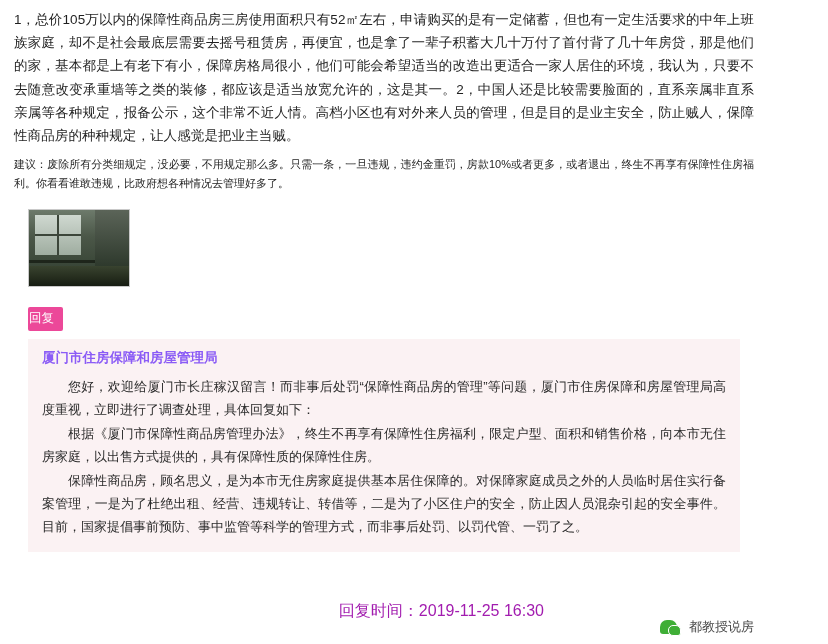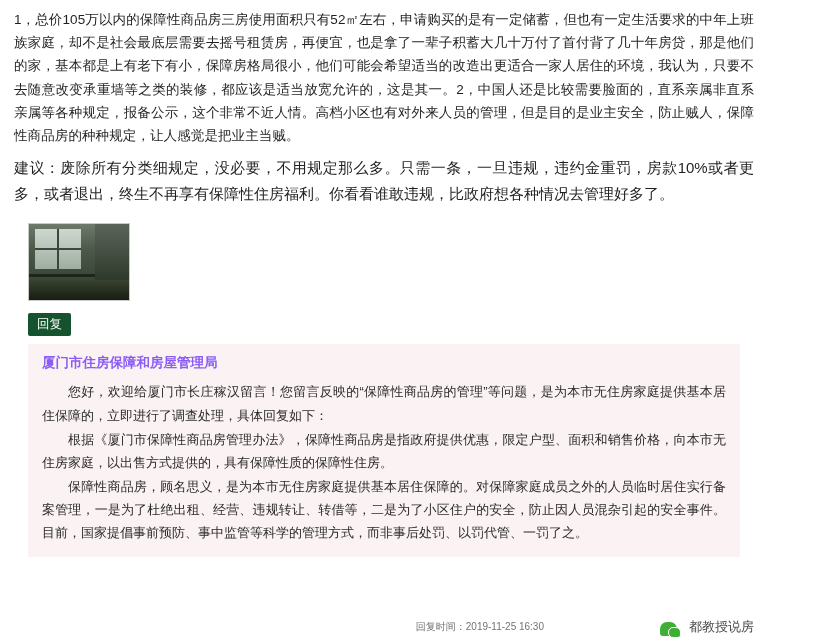--- a/index.html
+++ b/index.html
@@ -26,21 +26,21 @@
     line-height: 1.72;
     color: #1f1f1f;
     text-align: justify;
     letter-spacing: 0.1px;
   }
   .post-body p {
     margin: 0 0 2px 0;
   }
   .suggestion {
     margin-top: 8px;
-    font-size: 15px;
+    font-size: 11px;
     line-height: 1.72;
     color: #1f1f1f;
     text-align: justify;
   }
   .photo-wrap {
     margin: 16px 0 10px 14px;
   }
   .photo {
     width: 100px;
     height: 76px;
@@ -93,27 +93,27 @@
     position: absolute;
     left: 0;
     right: 0;
     bottom: 0;
     height: 20px;
     background: linear-gradient(180deg, #39432f 0%, #171d12 100%);
   }
 
   .reply-tag {
     display: inline-block;
-    background: #14532d;
+    background: #ec4899;
     color: #ffffff;
     font-size: 12.5px;
     line-height: 1;
-    padding: 5px 9px 6px 9px;
+    padding: 5px 9px 6px 1px;
     border-radius: 2px;
-    margin: 2px 0 0 14px;
+    margin: 10px 0 0 14px;
   }
   .reply-block {
     margin: 8px 14px 0 14px;
     background: #fbf2f3;
     padding: 10px 14px 12px 14px;
     box-sizing: border-box;
   }
   .reply-org {
     color: #8b5cf6;
     font-size: 13.5px;
@@ -135,30 +135,30 @@
   .footer {
     position: absolute;
     left: 14px;
     right: 14px;
     bottom: 8px;
     height: 26px;
   }
   .reply-time {
     position: absolute;
     right: 210px;
-    bottom: 2px;
-    font-size: 10px;
-    color: #737373;
+    bottom: 14px;
+    font-size: 16px;
+    color: #a21caf;
   }
   .account {
     position: absolute;
     right: 0;
     bottom: 0;
     display: flex;
-    align-items: flex-end;
+    align-items: center;
     gap: 12px;
   }
   .account-icon {
     width: 17px;
     height: 14px;
     background: #3fae36;
     border-radius: 7px 7px 7px 3px;
     position: relative;
     display: inline-block;
   }
@@ -199,22 +199,22 @@
       <div class="wall"></div>
       <div class="floor"></div>
     </div>
   </div>
 
   <div class="reply-tag">回复</div>
 
   <div class="reply-block">
     <div class="reply-org">厦门市住房保障和房屋管理局</div>
     <div class="reply-text">
-      <p class="indent">您好，欢迎给厦门市长庄稼汉留言！您留言反映的“保障性商品房的管理”等问题，是为本市无住房家庭提供基本居住保障的，立即进行了调查处理，具体回复如下：</p>
-      <p class="indent">根据《厦门市保障性商品房管理办法》，保障性商品房是指政府提供优惠，限定户型、面积和销售价格，向本市无住房家庭，以出售方式提供的，具有保障性质的保障性住房。</p>
+      <p class="indent">您好，欢迎给厦门市长庄稼汉留言！而非事后处罚“保障性商品房的管理”等问题，厦门市住房保障和房屋管理局高度重视，立即进行了调查处理，具体回复如下：</p>
+      <p class="indent">根据《厦门市保障性商品房管理办法》，终生不再享有保障性住房福利，限定户型、面积和销售价格，向本市无住房家庭，以出售方式提供的，具有保障性质的保障性住房。</p>
       <p class="indent">保障性商品房，顾名思义，是为本市无住房家庭提供基本居住保障的。对保障家庭成员之外的人员临时居住实行备案管理，一是为了杜绝出租、经营、违规转让、转借等，二是为了小区住户的安全，防止因人员混杂引起的安全事件。目前，国家提倡事前预防、事中监管等科学的管理方式，而非事后处罚、以罚代管、一罚了之。</p>
 
     </div>
   </div>
 
   <div class="footer">
     <div class="reply-time">回复时间：2019-11-25 16:30</div>
     <div class="account">
       <span class="account-icon"></span>
       <span class="account-name">都教授说房</span>

